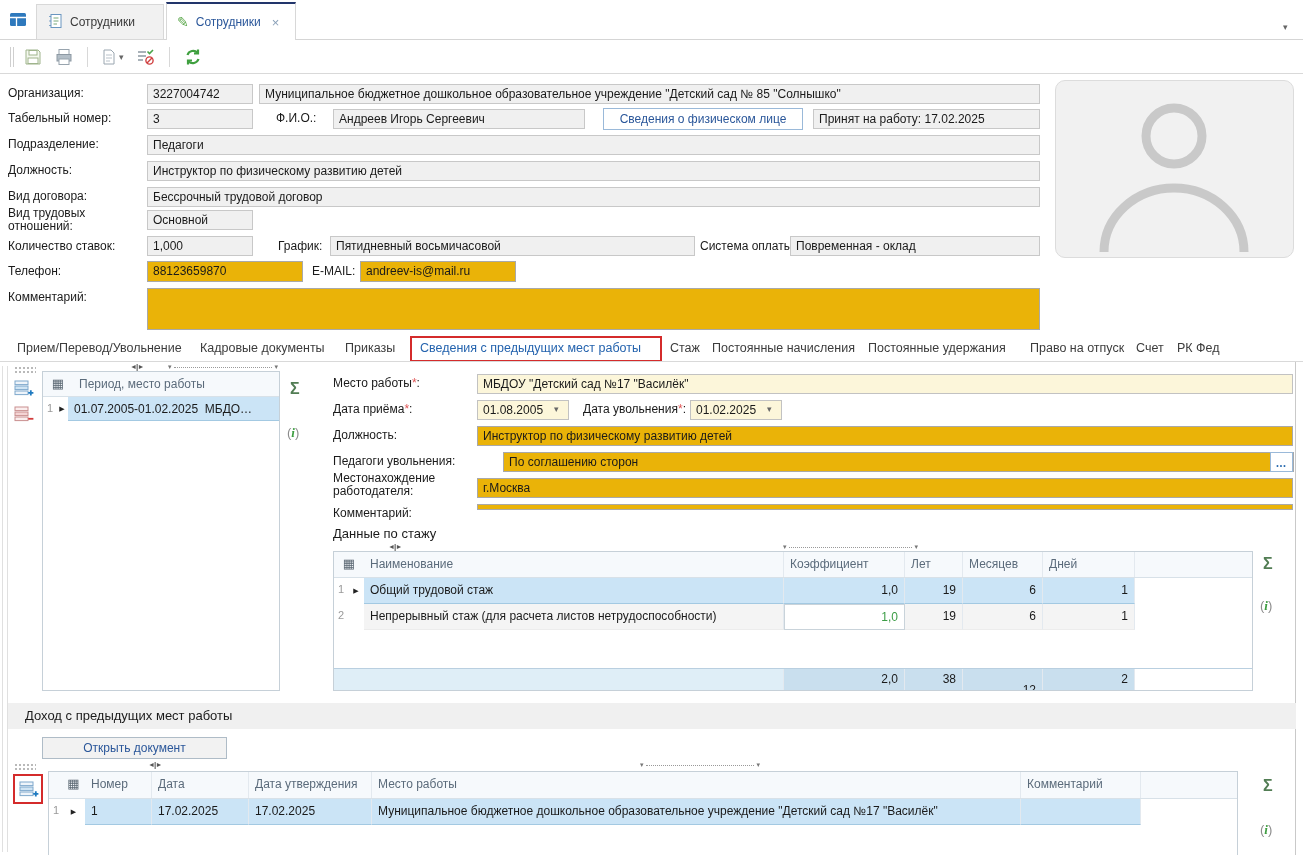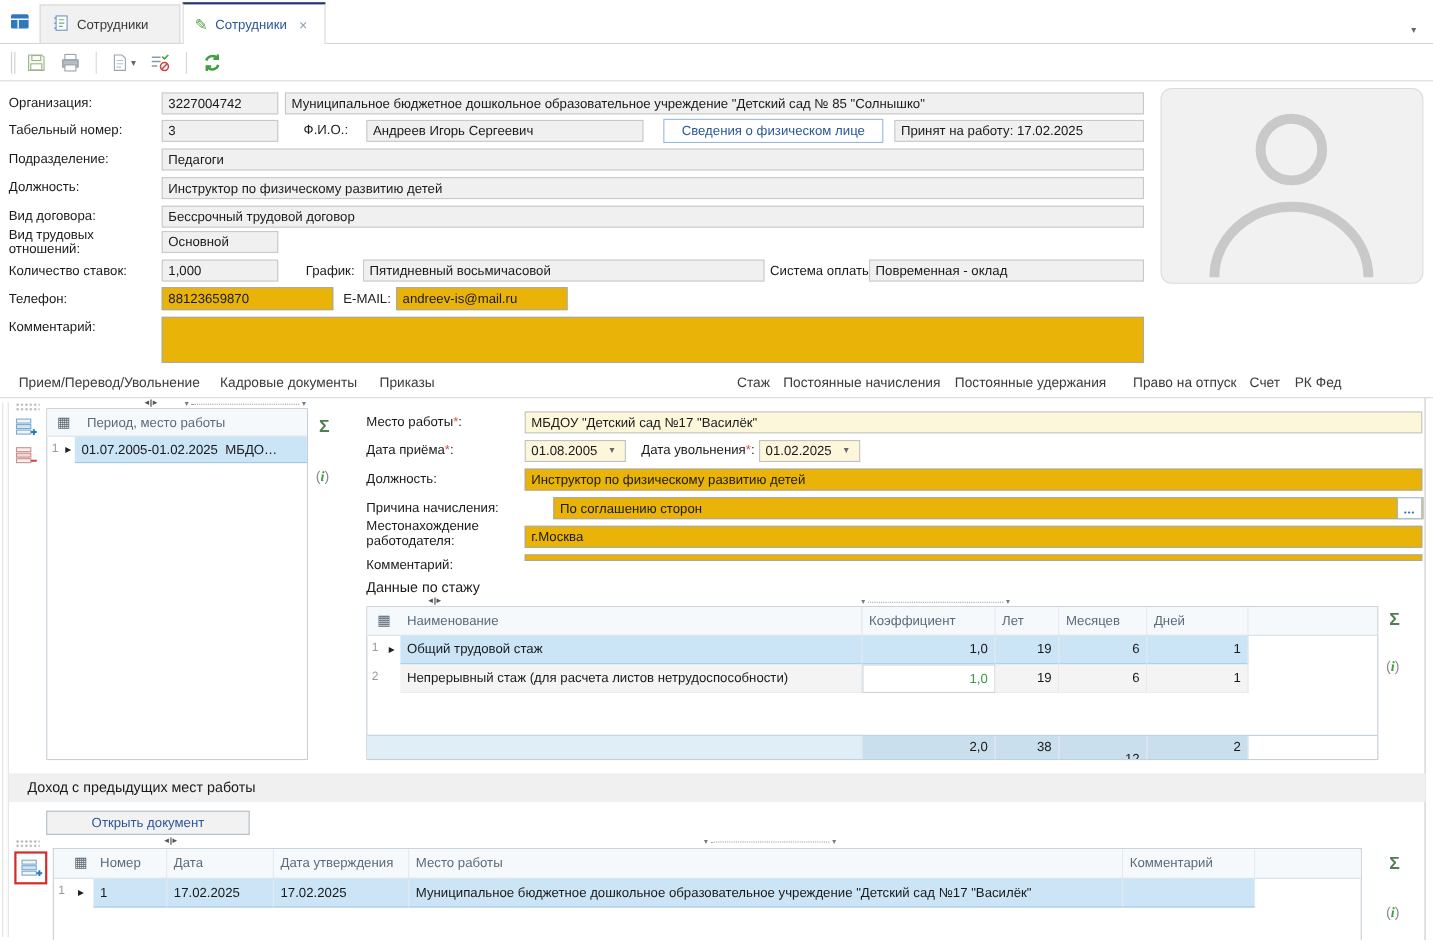--- a/index.html
+++ b/index.html
@@ -174,20 +174,23 @@
       <svg width="237" height="170" viewBox="0 0 237 170">
           <circle cx="118" cy="52" r="28" fill="none" stroke="#c9c9c9" stroke-width="9"></circle>
           <path d="M48 168a70 64 0 0 1 140 0" fill="none" stroke="#c9c9c9" stroke-width="9"></path>
         </svg>
     </span>
   </div>
 
   <span class="stab" style="left:17px;">Прием/Перевод/Увольнение</span>
   <span class="stab" style="left:200px;">Кадровые документы</span>
   <span class="stab" style="left:345px;">Приказы</span>
+  <div class="redbox" style="left:410px;top:336px;width:252px;height:26px;">
+    <span style="position:absolute;left:8px;top:3px;color:#2463ae;white-space:nowrap;font-size:12.5px;">Сведения с предыдущих мест работы</span>
+  </div>
   <span class="stab" style="left:670px;">Стаж</span>
   <span class="stab" style="left:712px;">Постоянные начисления</span>
   <span class="stab" style="left:868px;">Постоянные удержания</span>
   <span class="stab" style="left:1030px;">Право на отпуск</span>
   <span class="stab" style="left:1136px;">Счет</span>
   <span class="stab" style="left:1177px;">РК Фед</span>
   <div class="hline" style="left:0;top:361px;width:1303px;"></div>
 
   <div class="vgrip" style="left:2px;top:366px;height:486px;"></div>
   <div class="vgrip" style="left:7px;top:366px;height:486px;"></div>
@@ -239,21 +242,21 @@
   <span class="lbl" style="left:333px;top:403px;"><span>Дата приёма</span><span class="star">*</span><span>:</span></span>
   <div class="fld y" style="left:477px;top:400px;width:92px;padding-right:16px;">01.08.2005</div>
   <span class="abs caret" style="left:554px;top:404px;">▾</span>
   <span class="lbl" style="left:583px;top:403px;"><span>Дата увольнения</span><span class="star">*</span><span>:</span></span>
   <div class="fld y" style="left:690px;top:400px;width:92px;padding-right:16px;">01.02.2025</div>
   <span class="abs caret" style="left:767px;top:404px;">▾</span>
 
   <span class="lbl" style="left:333px;top:429px;">Должность:</span>
   <div class="fld w" style="left:477px;top:426px;width:816px;">Инструктор по физическому развитию детей</div>
 
-  <span class="lbl" style="left:333px;top:455px;">Причина начисления:</span>
+  <span class="lbl" style="left:333px;top:455px;">Педагоги увольнения:</span>
   <div class="fld w" style="left:503px;top:452px;width:791px;">По соглашению сторон</div>
   <div class="btn" style="left:1270px;top:452px;width:23px;height:20px;padding:4px 0;"><span class="dots3">•••</span></div>
 
   <span class="lbl" style="left:333px;top:472px;width:132px;white-space:normal;">Местонахождение работодателя:</span>
   <div class="fld w" style="left:477px;top:478px;width:816px;">г.Москва</div>
 
   <span class="lbl" style="left:333px;top:507px;">Комментарий:</span>
   <div class="fld w" style="left:477px;top:504px;width:816px;"></div>
 
   <span class="lbl bold13" style="left:333px;top:527px;">Данные по стажу</span>

